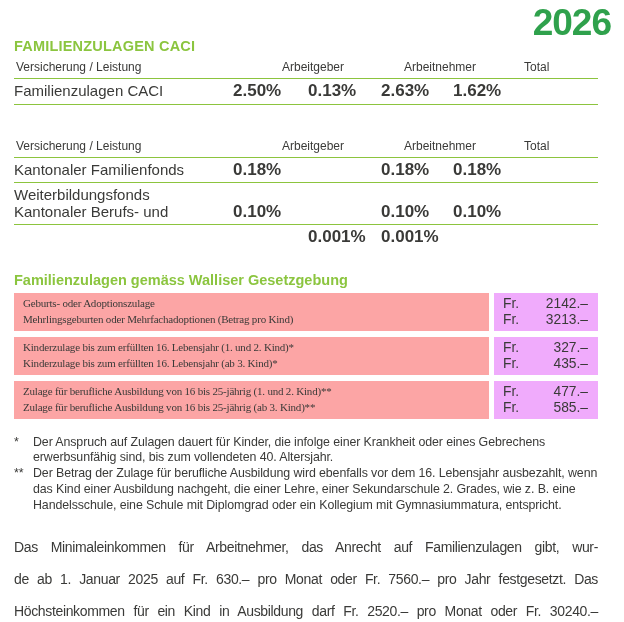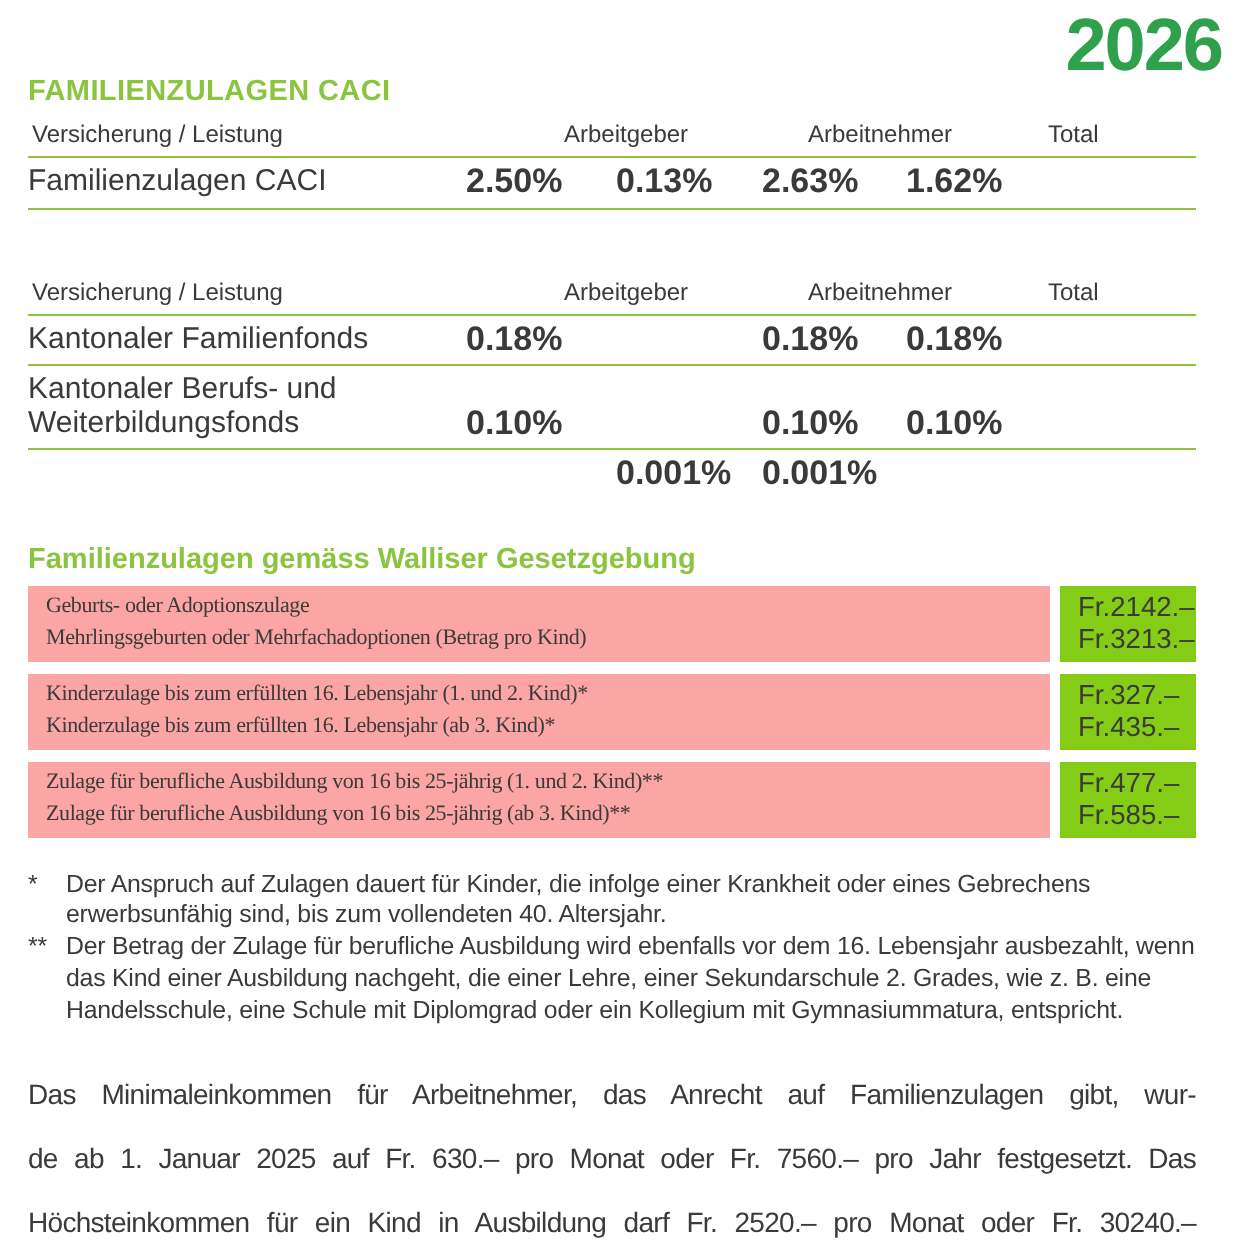--- a/index.html
+++ b/index.html
@@ -23,21 +23,21 @@
   .t-val{font-size:17px;font-weight:700;line-height:16.5px;white-space:nowrap;}
 
   .gap28{height:28px;} .gap22{height:22px;} .gap5{height:5px;}
   .gap10{height:10px;} .gap11{height:11px;}
 
   
   .band{display:flex;margin-bottom:6px;}
   .band-label{flex:1;background:#fca5a5;padding:3.5px 4px 3.5px 9px;
               font-size:11px;line-height:15.5px;letter-spacing:-0.2px;font-family:Liberation Serif, serif;}
   .band-gap{width:5px;background:#fff;}
-  .band-amount{width:68px;background:#84cc16;padding:3.5px 10px 3.5px 9px;
+  .band-amount{width:104px;background:#f0abfc;padding:3.5px 10px 3.5px 9px;
                box-sizing:border-box;font-size:13.8px;line-height:15.5px;}
   .amt-line{display:flex;justify-content:space-between;}
 
   
   .footnote{display:flex;font-size:12.4px;line-height:15.8px;letter-spacing:-0.1px;}
   .fn-marker{width:19px;flex:none;}
   .fn-text{flex:1;}
 
   
   .paragraph{font-size:14px;line-height:17px;letter-spacing:-0.35px;}
@@ -83,22 +83,22 @@
     <div class="t-row t-body">
       <div class="t-label">Kantonaler Familienfonds</div>
       <div class="t-val">0.18%</div>
       <div class="t-val"></div>
       <div class="t-val">0.18%</div>
       <div class="t-val">0.18%</div>
     </div>
 
     <div class="t-row t-body">
       <div class="t-label">
+        <div>Weiterbildungsfonds</div>
         <div>Kantonaler Berufs- und</div>
-        <div>Weiterbildungsfonds</div>
       </div>
       <div class="t-val">0.10%</div>
       <div class="t-val"></div>
       <div class="t-val">0.10%</div>
       <div class="t-val">0.10%</div>
     </div>
 
     <div class="t-row t-body last">
       <div class="t-label">
       </div>

